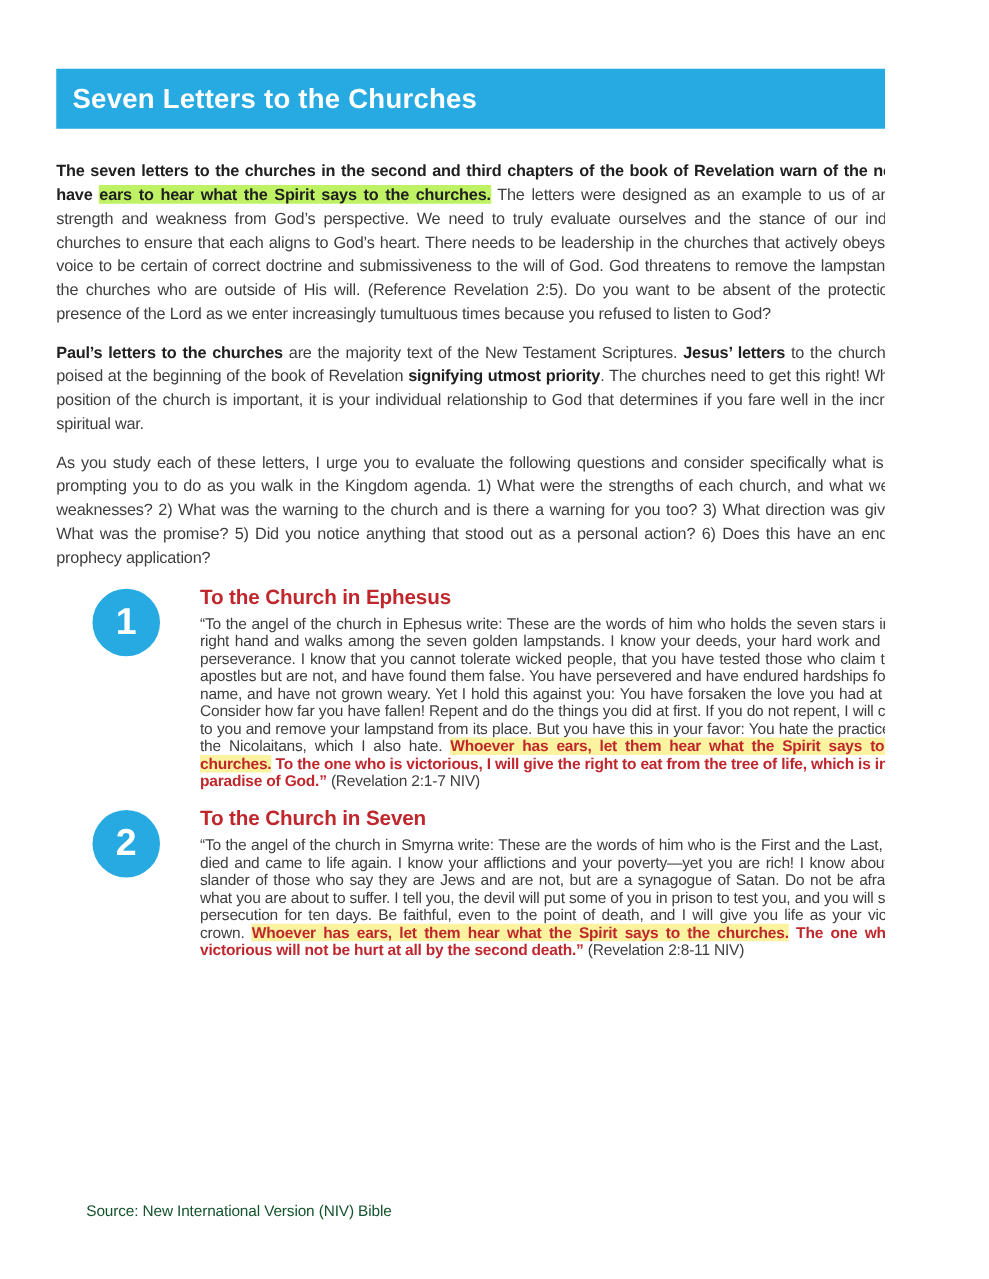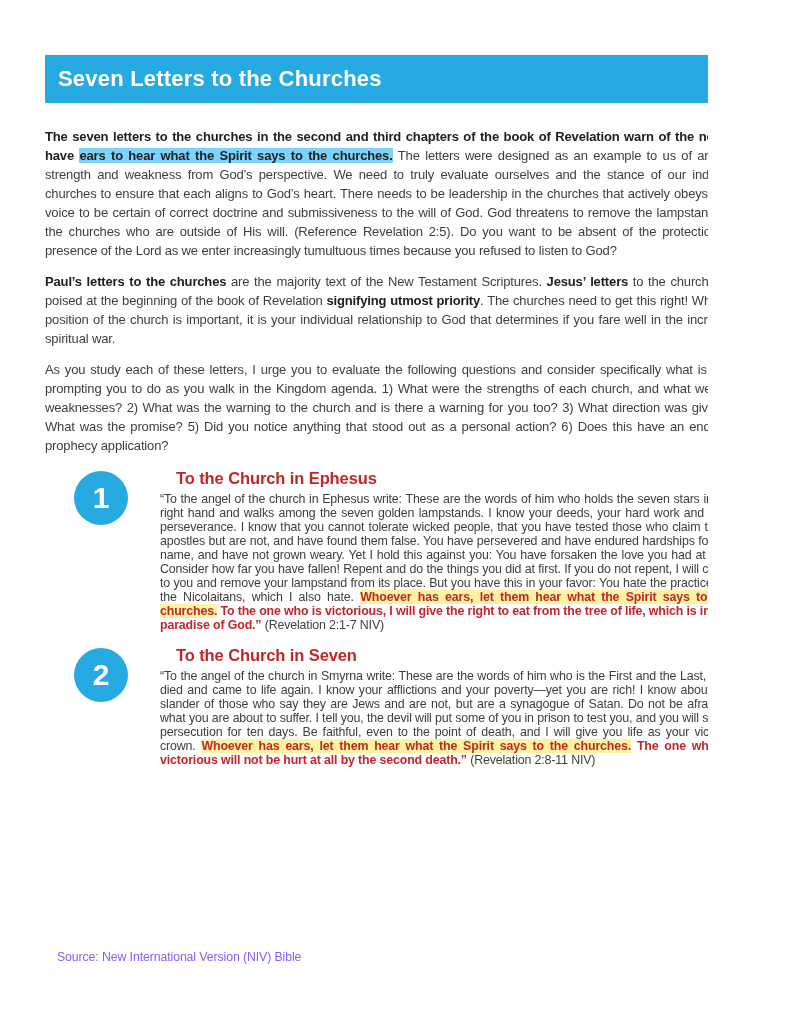--- a/index.html
+++ b/index.html
@@ -58,48 +58,48 @@
     background: #27AAE1;
     color: #ffffff;
     font-size: 30px;
     font-weight: bold;
     display: flex;
     align-items: center;
     justify-content: center;
   }
   .letter-text { flex: none; width: 572px; }
   .letter-heading {
-    margin: 0 0 4px 16px;
+    margin: 0 0 4px 0;
     font-size: 16.5px;
     font-weight: bold;
     color: #C0272D;
     letter-spacing: -0.1px;
   }
   .letter-body {
     margin: 0;
     font-size: 12.4px;
     line-height: 14px;
     text-align: justify;
     letter-spacing: -0.15px;
     color: #3e3e3e;
   }
   
   .seg-regular { }
   .seg-bold { font-weight: bold; color: #202020; }
-  .seg-bold-highlight { font-weight: bold; color: #202020; background: #7dd3fc; }
+  .seg-bold-highlight { font-weight: bold; color: #202020; background: #bef264; }
   .seg-italic { }
   .seg-red-bold { font-weight: bold; color: #C0272D; }
   .seg-red-bold-highlight { font-weight: bold; color: #C0272D; background: #FBF3A0; }
   .source-note {
     position: absolute;
     left: 57px;
     top: 950px;
-    margin: 0;
+    margin: 12px;
     font-size: 12.3px;
-    color: #8b5cf6;
+    color: #14532d;
     letter-spacing: -0.1px;
   }
 </style>
 </head>
 <body>
 
 <div class="page">
 
   <header class="banner">
     <h1>Seven Letters to the Churches</h1>

